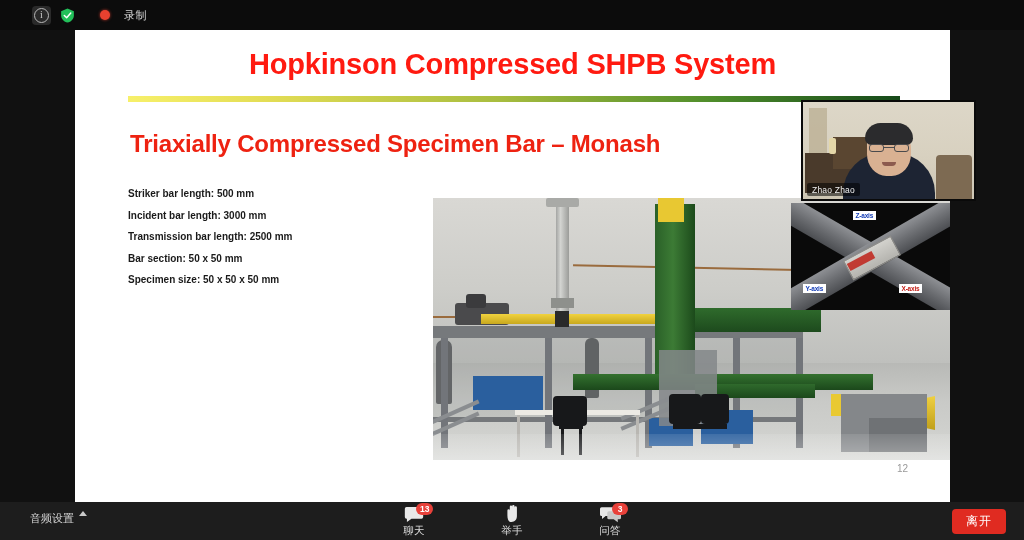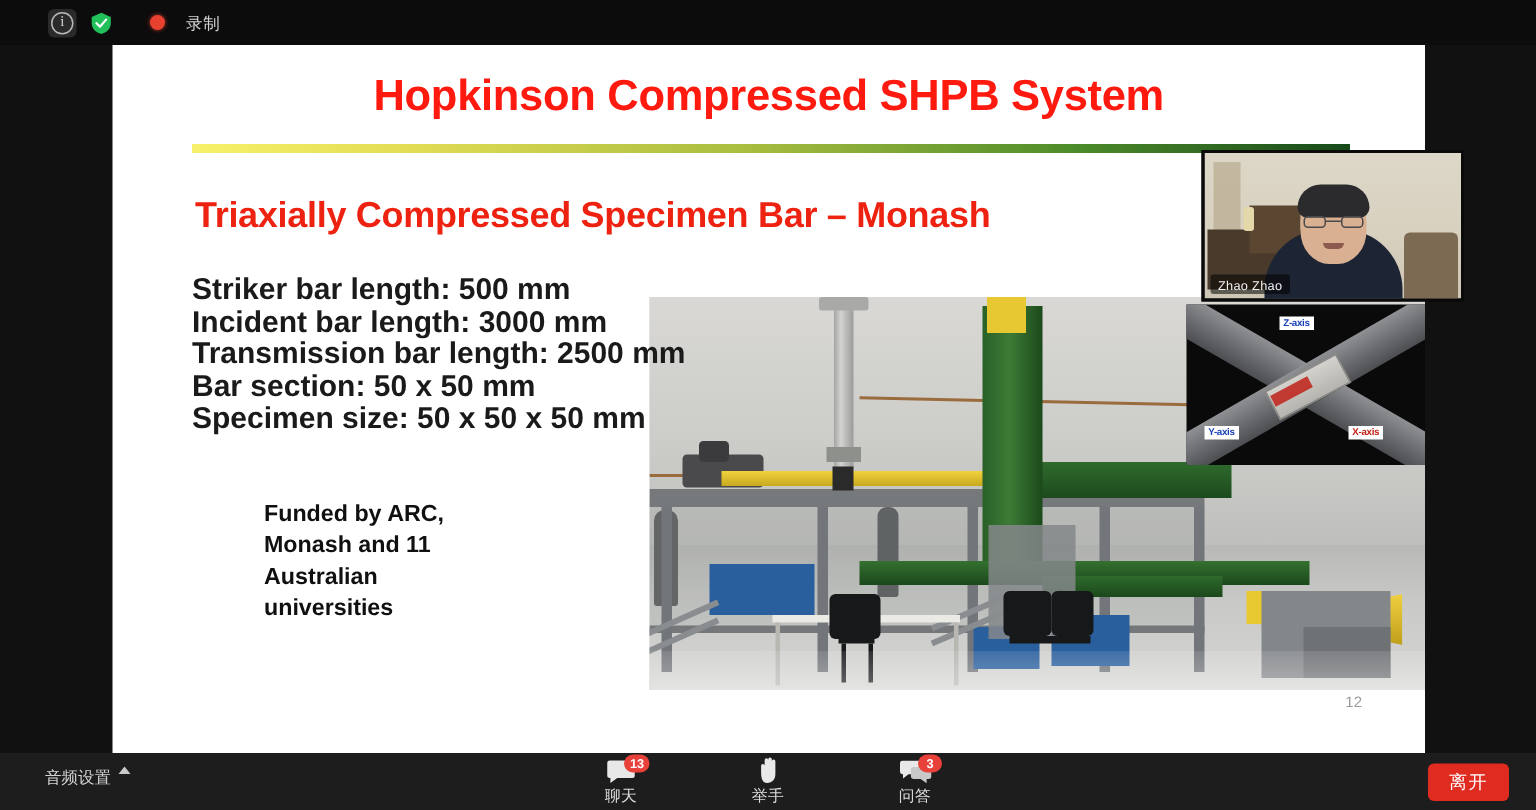--- a/index.html
+++ b/index.html
@@ -115,21 +115,21 @@
     font-weight: bold;
     letter-spacing: -0.2px;
     white-space: nowrap;
   }
 
   .spec-list {
     position: absolute;
     left: 53px;
     top: 153px;
     color: #1a1a1a;
-    font-size: 20px;
+    font-size: 10px;
     font-weight: bold;
     line-height: 21.5px;
     white-space: nowrap;
     z-index: 4;
   }
 
   .funded {
     position: absolute;
     left: 101px;
     top: 302px;
@@ -509,21 +509,20 @@
     <div class="slide-subtitle">Triaxially Compressed Specimen Bar – Monash</div>
 
     <div class="spec-list">
       <div>Striker bar length: 500 mm</div>
       <div>Incident bar length: 3000 mm</div>
       <div>Transmission bar length: 2500 mm</div>
       <div>Bar section: 50 x 50 mm</div>
       <div>Specimen size: 50 x 50 x 50 mm</div>
     </div>
 
-    <div class="funded">Funded by ARC, Monash and 11 Australian universities</div>
 
     <div class="photo">
       <div class="ph-wall"></div>
       <div class="ph-floor"></div>
       <div class="ph-cable" style="left:140px; top:70px; width:360px; transform:rotate(1.2deg);"></div>
       <div class="ph-cable" style="left:0px; top:118px; width:40px;"></div>
 
       <div class="ph-pipe"></div>
       <div class="ph-pipe-cap"></div>
       <div class="ph-pipe-flange"></div>

